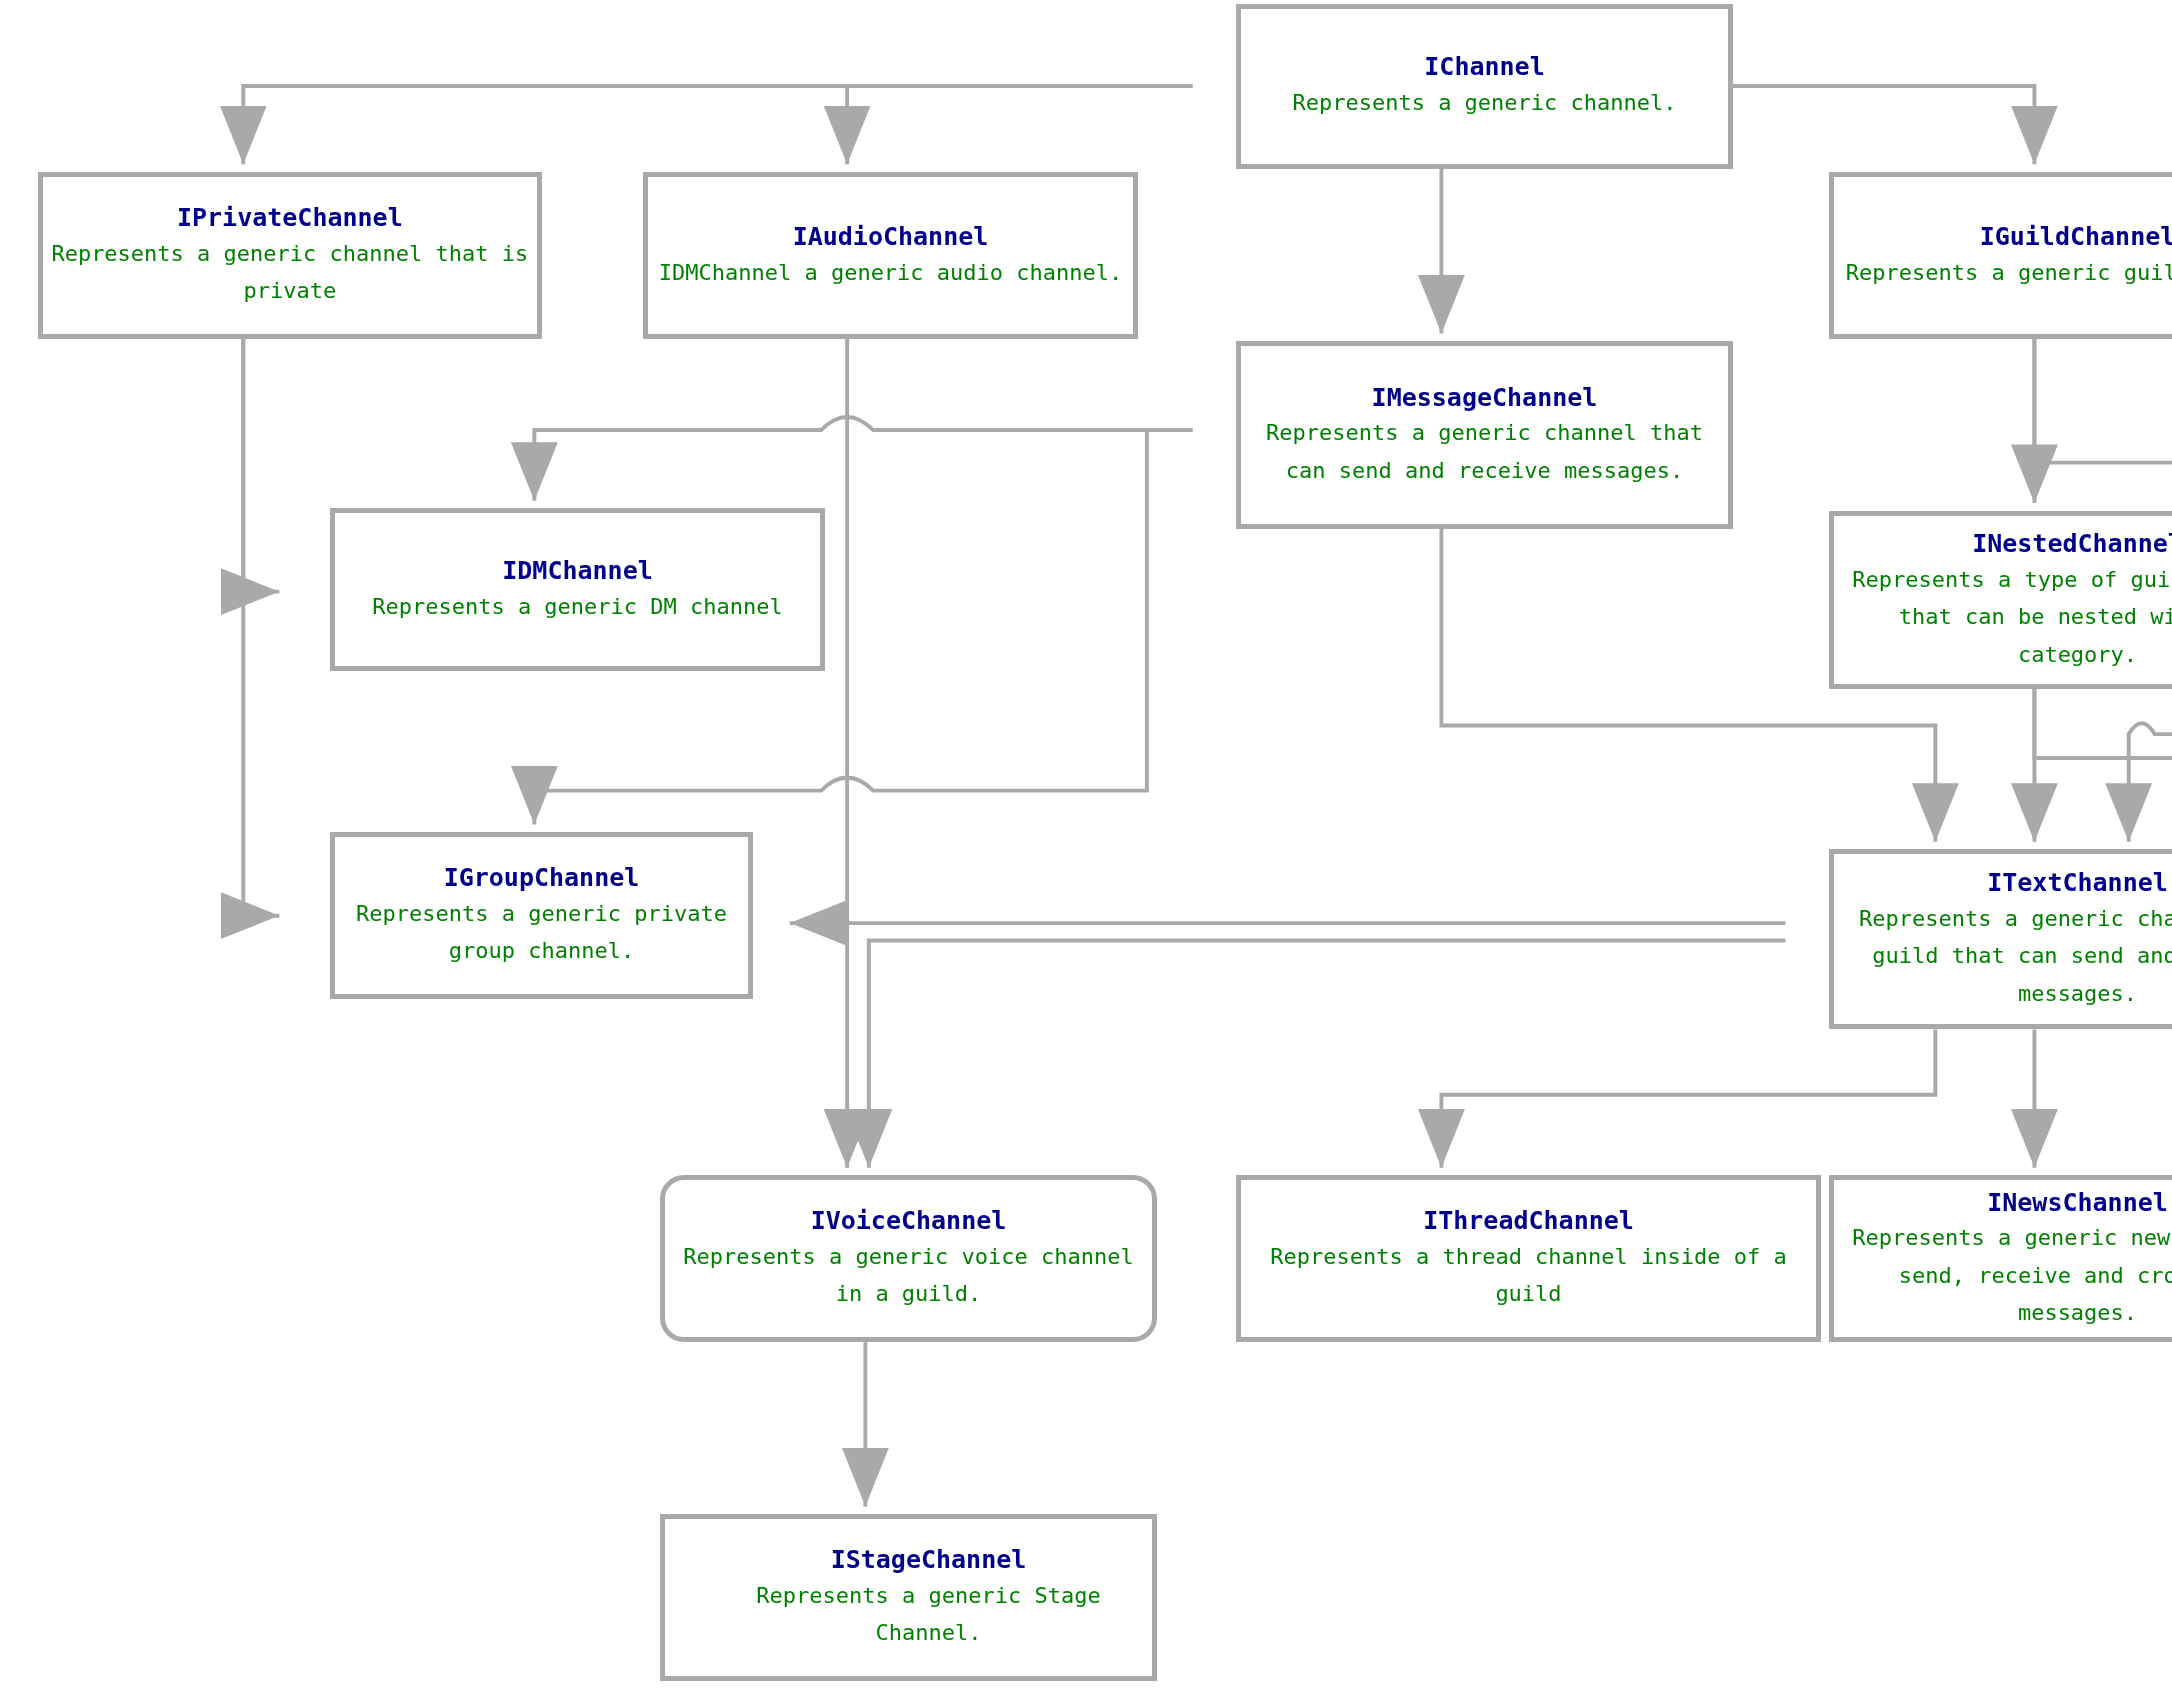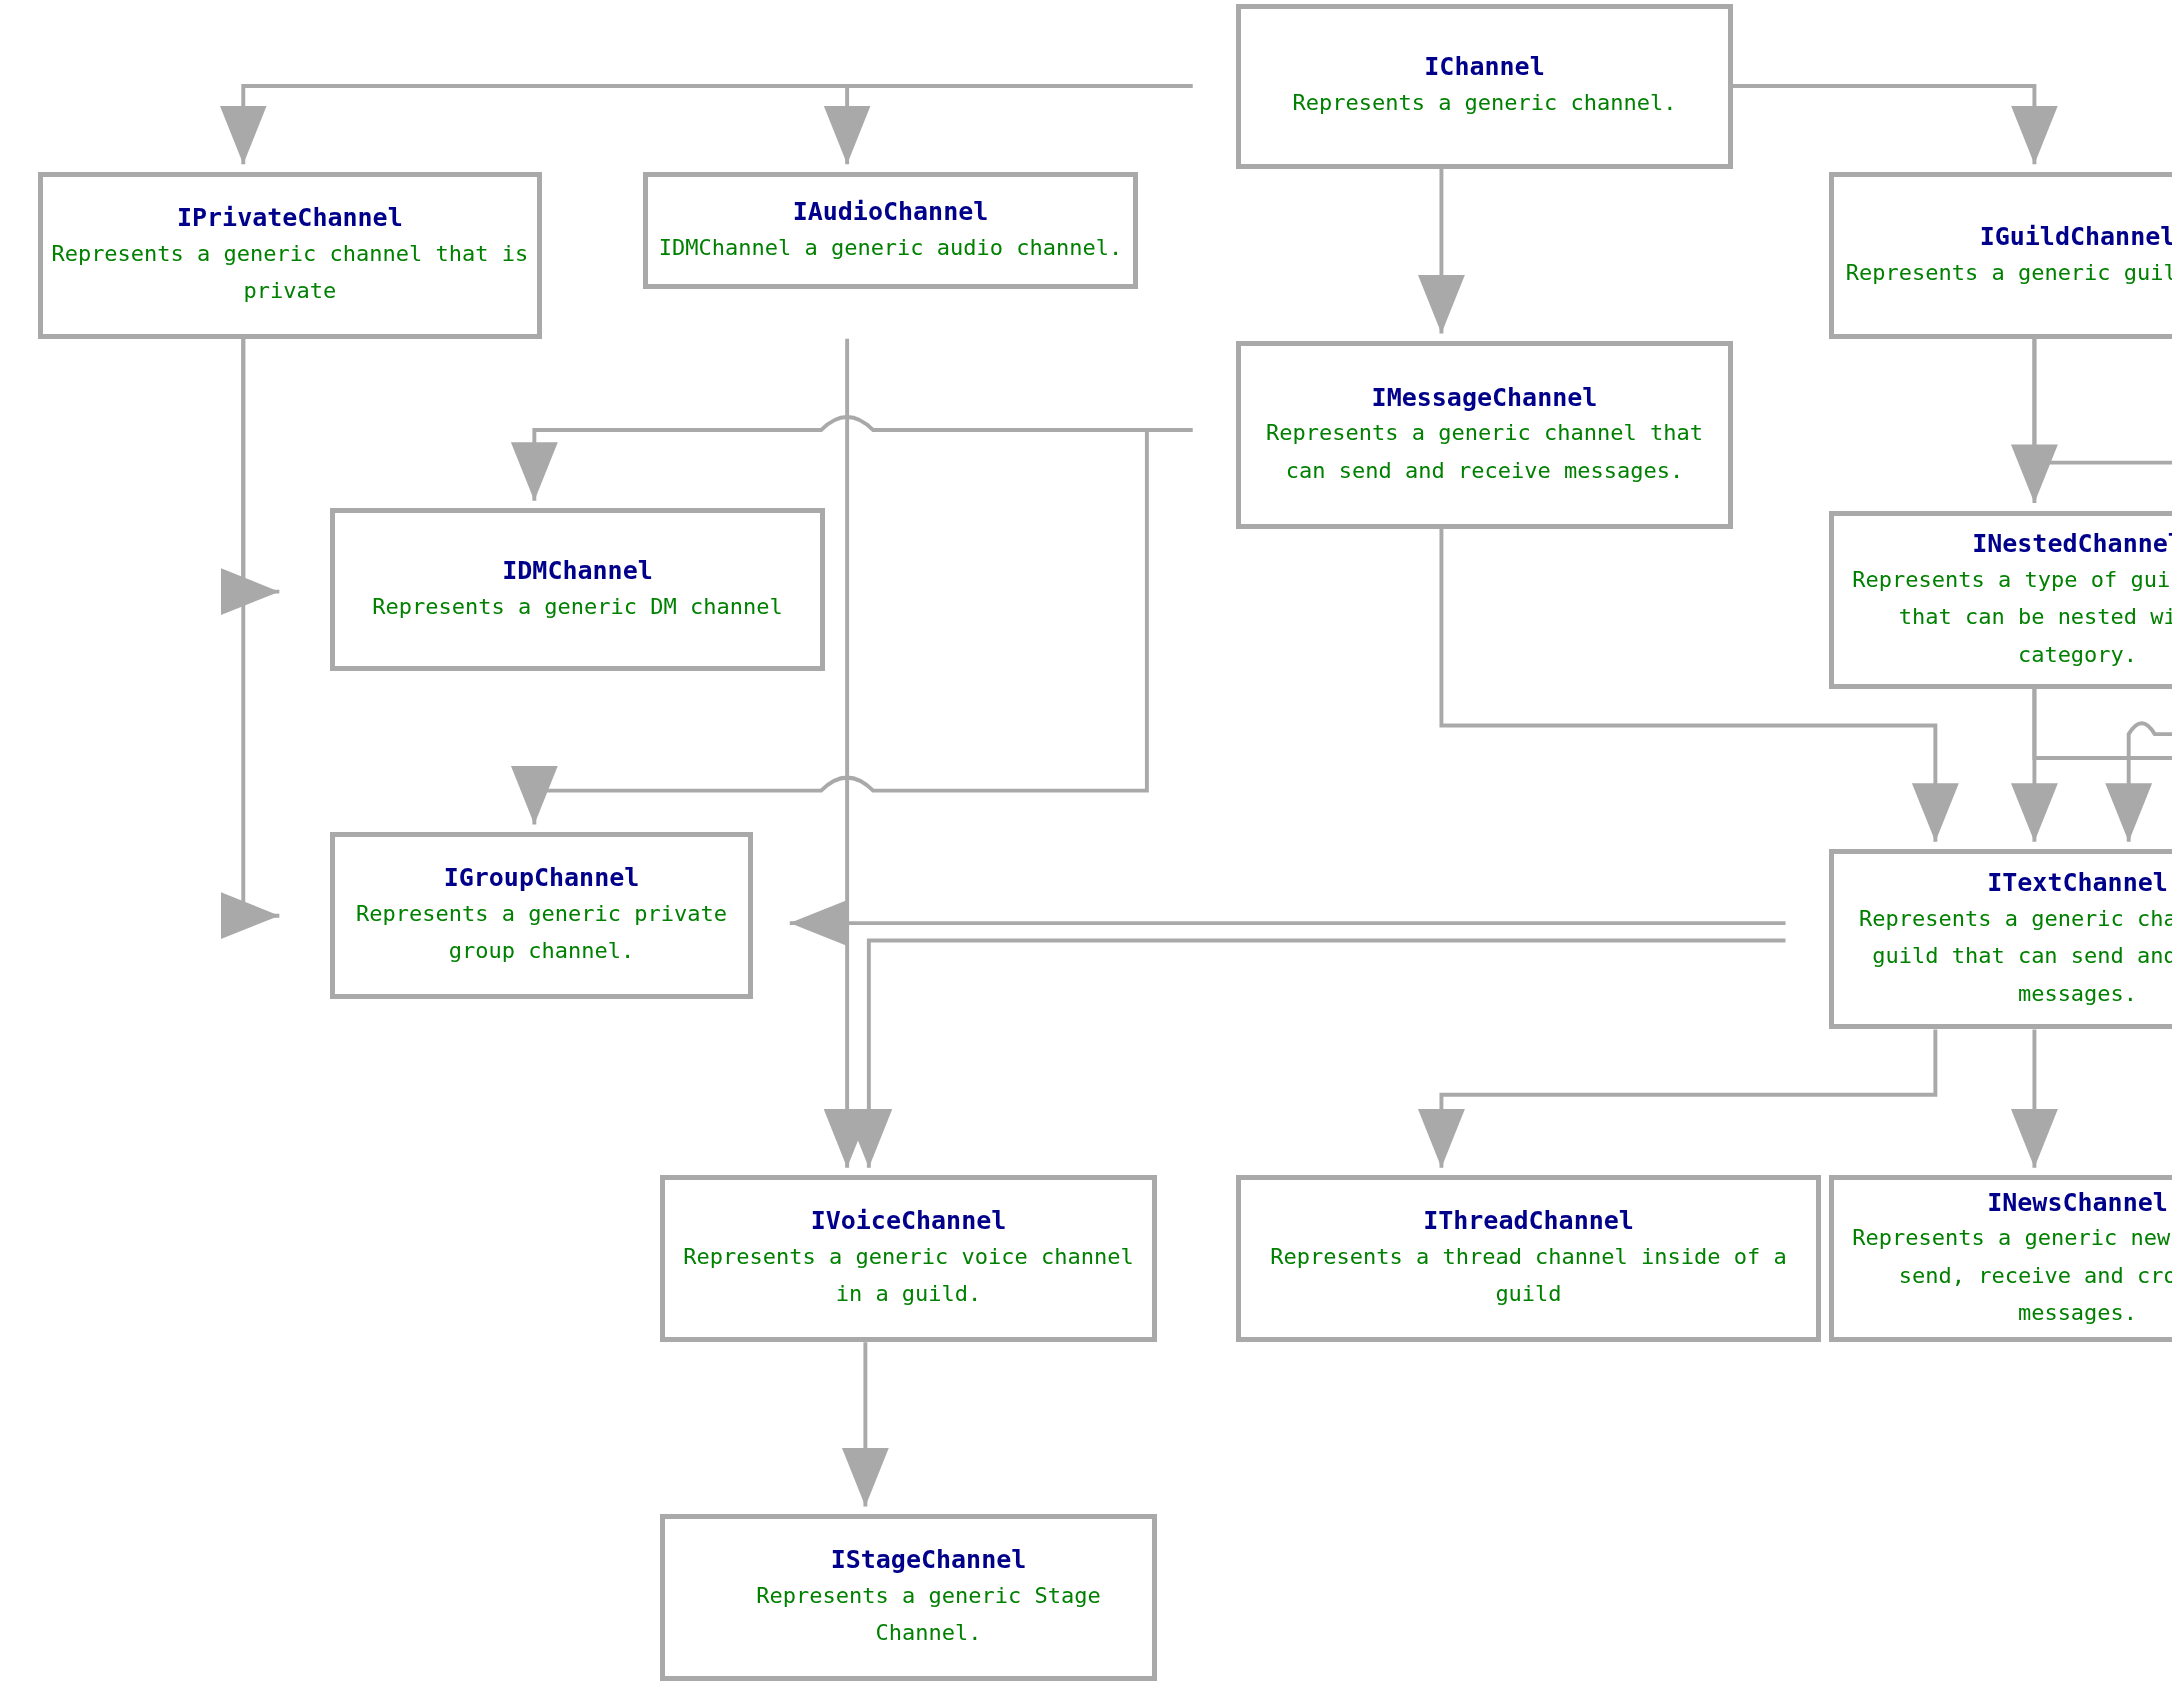--- a/index.html
+++ b/index.html
@@ -96,21 +96,21 @@
   </svg>
 
   <div class="node" style="left: 1193px; top: 3.5px; width: 497px; height: 165px;">
     <div class="title">IChannel</div>
     <div class="desc">Represents a generic channel.</div>
   </div>
   <div class="node" style="left: -5.2px; top: 172px; width: 504px; height: 167px;">
     <div class="title">IPrivateChannel</div>
     <div class="desc">Represents a generic channel that is private</div>
   </div>
-  <div class="node" style="left: 600px; top: 172px; width: 495px; height: 117px;">
+  <div class="node" style="left: 600px; top: 172px; width: 495px; height: 167px;">
     <div class="title">IAudioChannel</div>
     <div class="desc">IDMChannel a generic audio channel.</div>
   </div>
   <div class="node" style="left: 1786px; top: 172px; width: 497px; height: 167px;">
     <div class="title">IGuildChannel</div>
     <div class="desc">Represents a generic guild channel.</div>
   </div>
 
   <div class="node" style="left: 1193px; top: 341px; width: 497px; height: 188px;">
     <div class="title">IMessageChannel</div>
@@ -127,21 +127,21 @@
 
   <div class="node" style="left: 287px; top: 832px; width: 423px; height: 167px;">
     <div class="title">IGroupChannel</div>
     <div class="desc">Represents a generic private group channel.</div>
   </div>
   <div class="node" style="left: 1786px; top: 849px; width: 497px; height: 180px;">
     <div class="title">ITextChannel</div>
     <div class="desc">Represents a generic channel in a guild that can send and receive messages.</div>
   </div>
 
-  <div class="node" style="left: 617px; top: 1175px; width: 497px; height: 167px;">
+  <div class="node" style="left: 617px; top: 1175px; width: 497px; height: 167px; border-radius: 24px;">
     <div class="title">IVoiceChannel</div>
     <div class="desc">Represents a generic voice channel in a guild.</div>
   </div>
   <div class="node" style="left: 1193px; top: 1175px; width: 585px; height: 167px;">
     <div class="title">IThreadChannel</div>
     <div class="desc">Represents a thread channel inside of a guild</div>
   </div>
   <div class="node" style="left: 1786px; top: 1175px; width: 497px; height: 167px;">
     <div class="title">INewsChannel</div>
     <div class="desc">Represents a generic news that can send, receive and crosspost messages.</div>

